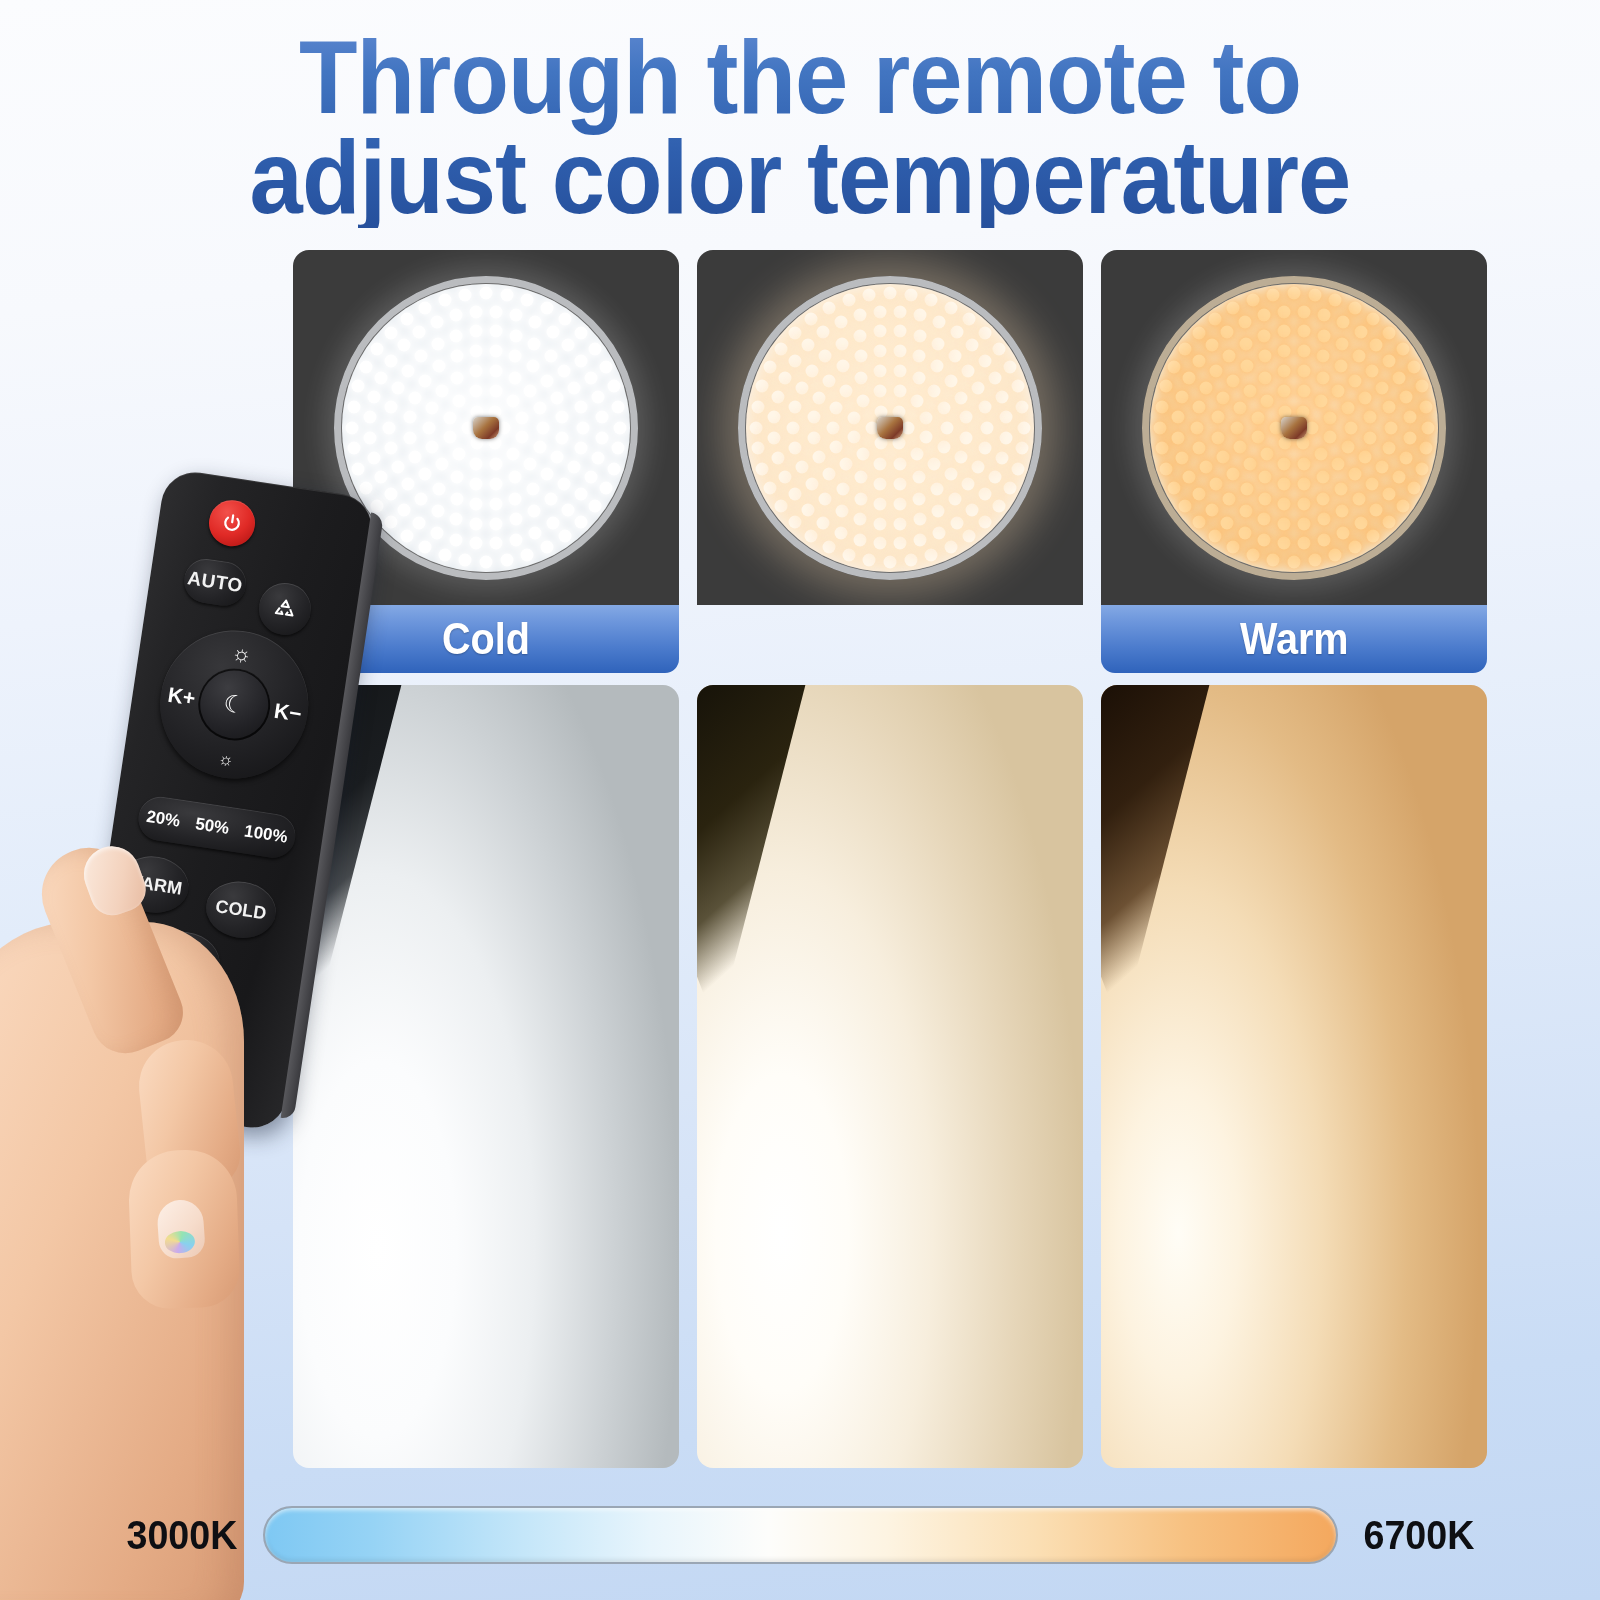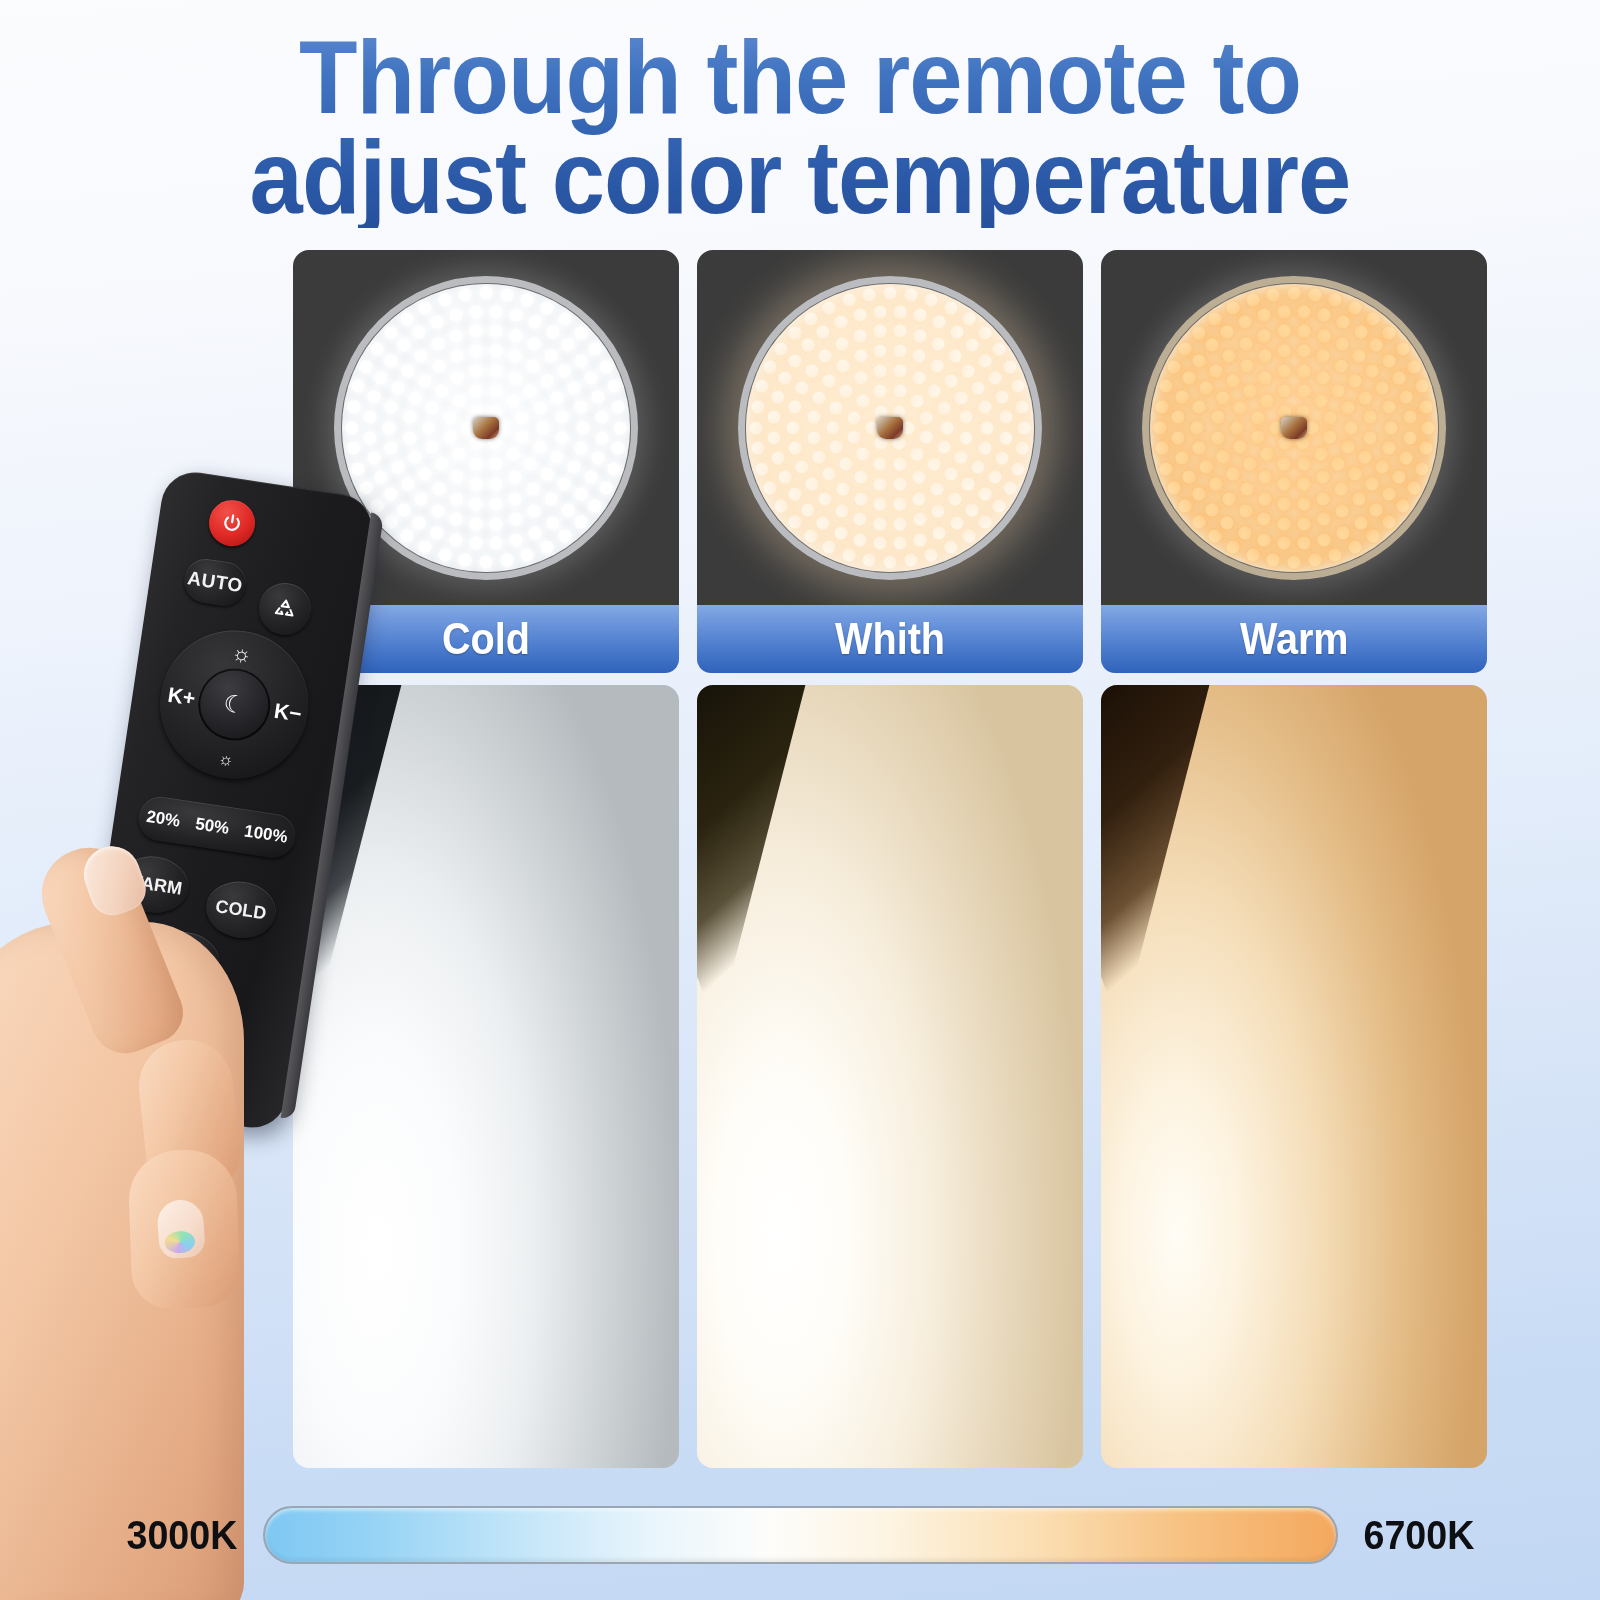--- a/index.html
+++ b/index.html
@@ -628,23 +628,20 @@
                 <div class="led" style="left: 43.8356%; top: 50%;"></div>
                 <div class="led" style="left: 46.9178%; top: 55.3385%;"></div>
                 <div class="led" style="left: 53.0822%; top: 55.3385%;"></div>
                 <div class="led" style="left: 56.1644%; top: 50%;"></div>
                 <div class="hub"></div>
               </div>
             <div class="rim"></div>
           </div>
         </div>
       </div>
-      <div class="label-bar">
-          <span>Whith</span>
-        </div>
     </div>
 
     <div class="col">
       <div class="led-card">
         <div class="disc-wrap">
           <div class="disc d-warm">
             <div class="face">
                 <div class="led" style="left: 96.0019%; top: 42.714%;"></div>
                 <div class="led" style="left: 94.2958%; top: 35.6074%;"></div>
                 <div class="led" style="left: 91.4989%; top: 28.8552%;"></div>

